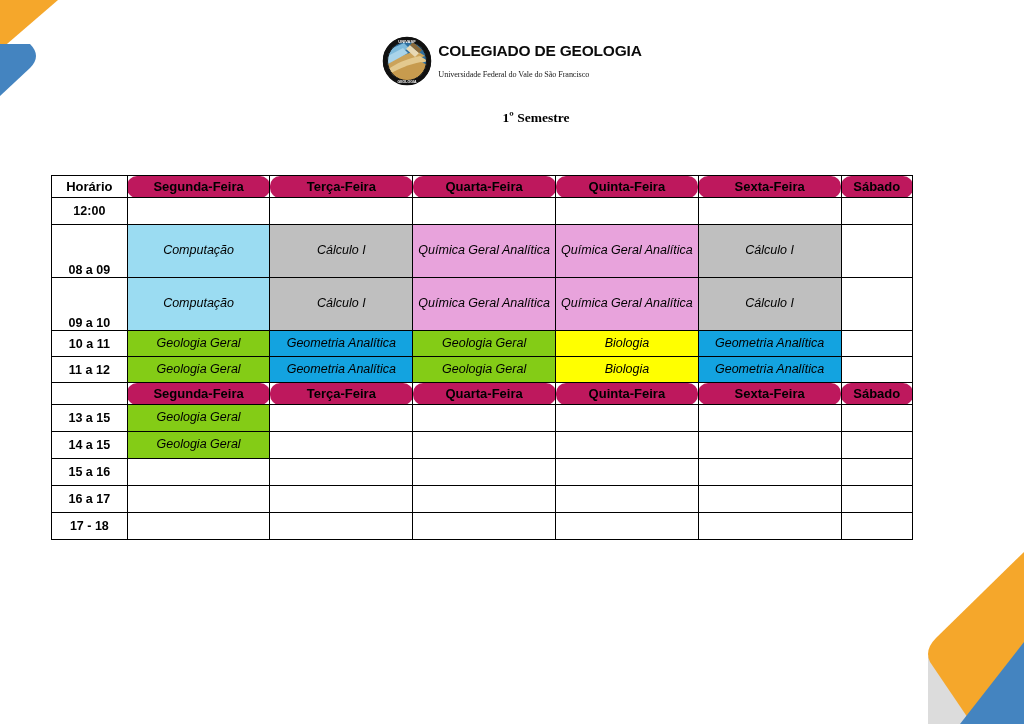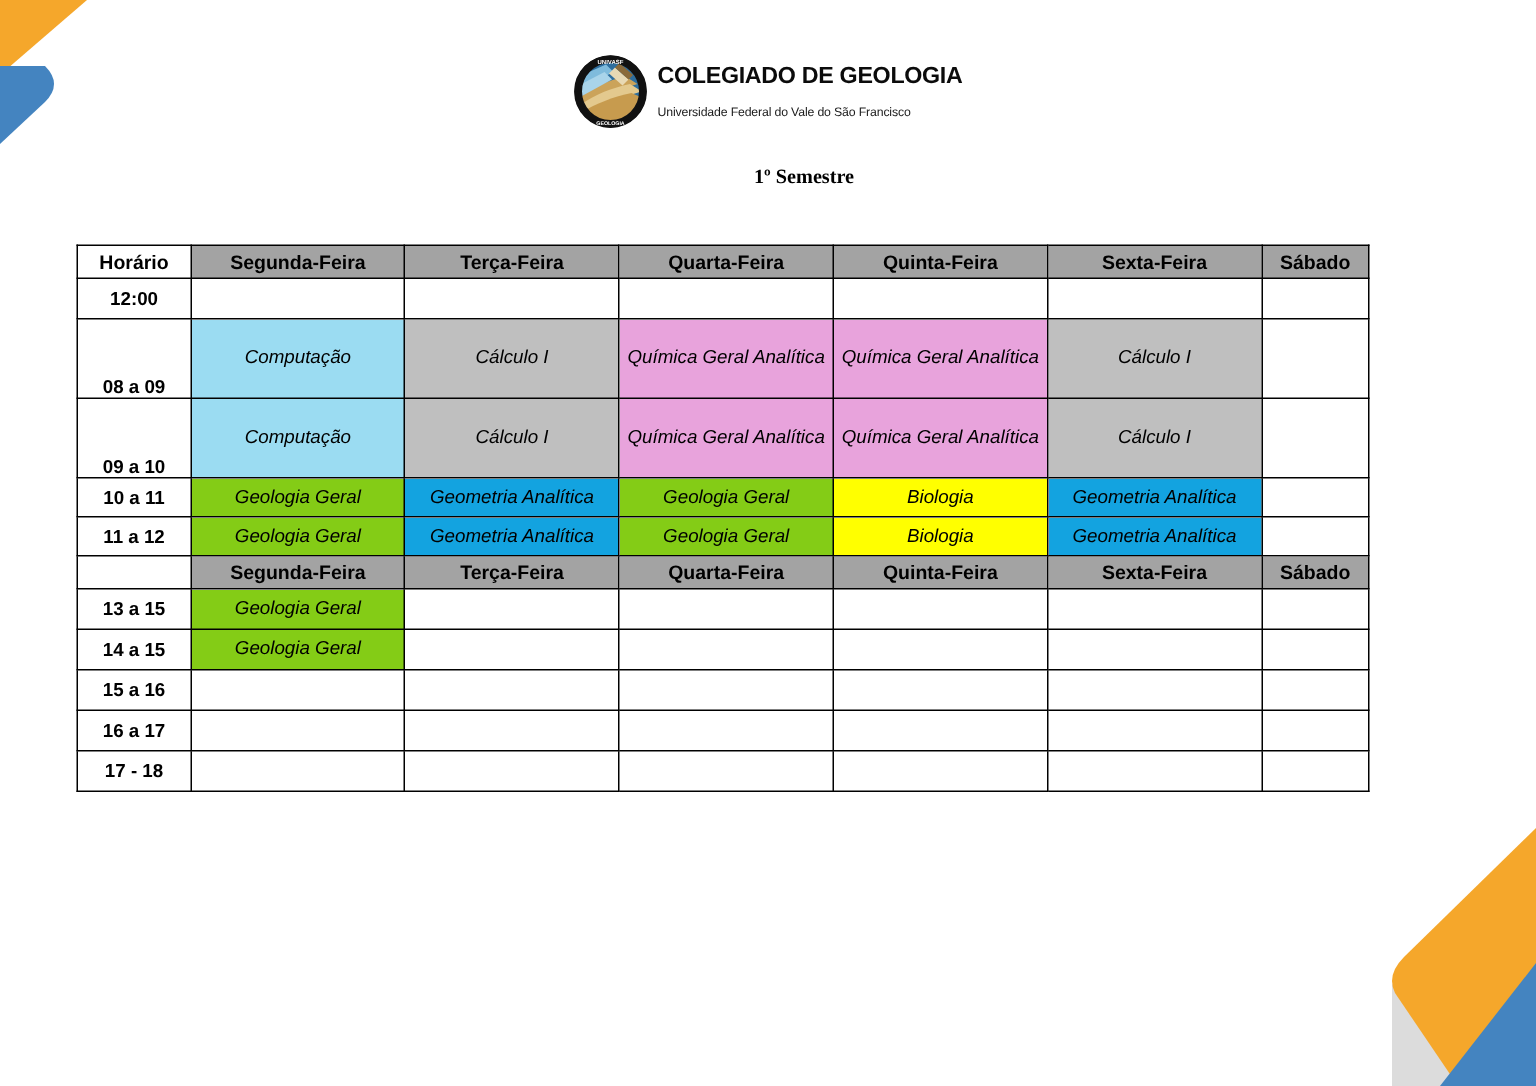--- a/index.html
+++ b/index.html
@@ -57,21 +57,21 @@
   }
   .logo-title {
     font-family: "Liberation Sans", sans-serif;
     font-weight: bold;
     font-size: 15.5px;
     letter-spacing: -0.2px;
     color: #0b0b0b;
     white-space: nowrap;
   }
   .logo-sub {
-    font-family: Liberation Sans, sans-serif;
+    font-family: Liberation Serif, serif;
     font-size: 8.2px;
     color: #1a1a1a;
     letter-spacing: -0.1px;
     white-space: nowrap;
     margin-top: 12px;
   }
 
   .semester-title {
     position: absolute;
     left: 0; top: 110px;
@@ -81,21 +81,21 @@
     font-weight: bold;
     font-size: 13.5px;
     color: #000000;
     padding-left: 24px;
   }
 
   
   .table-wrap {
     position: absolute;
     left: 51px;
-    top: 163px;
+    top: 175px;
     width: 706px;
   }
   table.schedule {
     border-collapse: collapse;
     table-layout: fixed;
     width: 862px;
     font-size: 12.5px;
   }
   table.schedule td {
     border: 1px solid #000000;
@@ -105,25 +105,26 @@
     overflow: hidden;
   }
 
   
   col.c-time { width: 70px; }
   col.c-day  { width: 132px; }
   col.c-sat  { width: 66px; }
 
   
   .hdr {
-    background: #a3a3a3;
+    background: #be185d;
     font-weight: bold;
     font-size: 13px;
     height: 21px;
     vertical-align: middle;
+    border-radius: 10px;
   }
   .hdr-time {
     background: #ffffff;
     font-weight: bold;
     font-size: 13px;
     vertical-align: middle;
   }
   .hdr-blank {
     background: #ffffff;
   }

